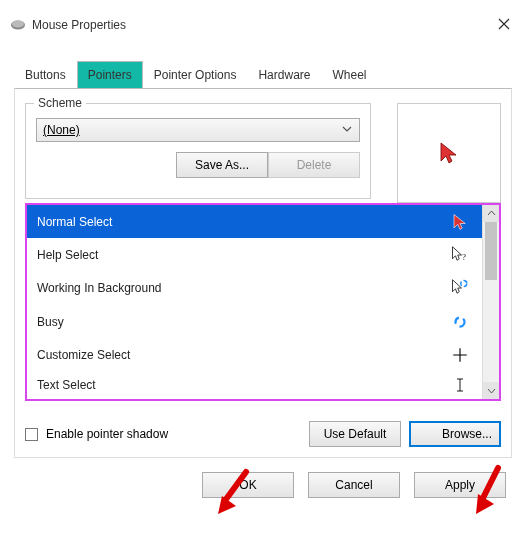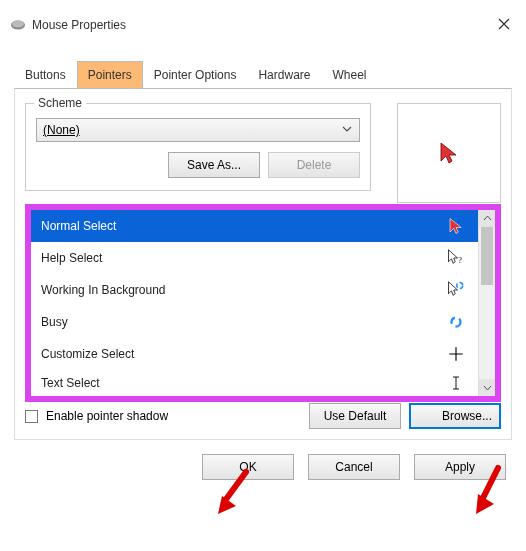--- a/index.html
+++ b/index.html
@@ -3,42 +3,42 @@
 <meta charset="utf-8">
 <style>
 * { box-sizing: border-box; margin: 0; padding: 0; }
 body { font-family: "Segoe UI", Tahoma, sans-serif; font-size: 12px; background: #fff; width: 526px; height: 551px; position: relative; }
 .titlebar { display: flex; align-items: center; padding: 16px 10px; }
 .titlebar .ticon { width: 16px; height: 12px; margin-right: 6px; }
 .titlebar .title { flex: 1; color: #333; font-size: 12px; }
 .titlebar .close { font-size: 16px; color: #333; padding: 0 6px; cursor: pointer; }
 .tabs { display: flex; padding: 0 14px; margin-top: 10px; align-items: center; }
 .tab { padding: 6px 10px 6px; border: 1px solid transparent; color: #333; cursor: pointer; position: relative; top: 1px; background: #fff; font-size: 12px; }
-.tab.active { border: 1px solid #bbb; border-bottom: 1px solid #fff; background: #fdba74; }
+.tab.active { border: 1px solid #bbb; border-bottom: 1px solid #fff; background: #14b8a6; }
 .tabcontent { border: 1px solid #ddd; border-top: 1px solid #bbb; margin: 0 14px; padding: 14px 10px 10px; position: relative; }
-.scheme-group { border: 1px solid #ccc; padding: 10px 10px 12px; width: 346px; position: relative; }
+.scheme-group { border: 1px solid #ccc; padding: 10px 10px 20px; width: 346px; position: relative; }
 .scheme-group .legend { position: absolute; top: -8px; left: 8px; background: #fff; padding: 0 4px; color: #333; }
 .scheme-select { width: 100%; height: 24px; border: 1px solid #aaa; background: linear-gradient(#f8f8f8,#e8e8e8); padding: 0 22px 0 6px; display: flex; align-items: center; position: relative; margin-top: 4px; text-decoration: underline; }
 .scheme-select .chev { position: absolute; right: 6px; top: 4px; }
-.scheme-btns { display: flex; justify-content: flex-end; gap: 8px; margin-top: 10px; }
+.scheme-btns { display: flex; justify-content: flex-end; margin-top: 10px; }
 .btn { min-width: 92px; height: 26px; border: 1px solid #aaa; background: linear-gradient(#f8f8f8,#e4e4e4); display: inline-flex; align-items: center; justify-content: center; cursor: pointer; font-size: 12px; }
 .btn.disabled { color: #999; border-color: #ccc; cursor: default; }
 .btn.focused { border: 2px solid #0078d7; padding-left: 24px; }
 .preview { position: absolute; right: 10px; top: 14px; width: 104px; height: 100px; border: 1px solid #ccc; display: flex; align-items: center; justify-content: center; }
 .customize-label { margin-top: 14px; color: #333; }
-.listwrap { border: 6px solid #d946ef; margin-top: 13px; height: 198px; display: flex; }
+.listwrap { border: 2px solid #d946ef; margin-top: 4px; height: 198px; display: flex; }
 .listitems { flex: 1; overflow: hidden; display: flex; flex-direction: column; }
 .row { display: flex; align-items: center; padding: 0 10px; height: 34px; border-bottom: 0; color: #222; cursor: pointer; }
 .row .rtxt { flex: 1; }
 .row .ricon { width: 24px; display: flex; justify-content: center; }
 .row.selected { background: #0a64d8; color: #fff; }
 .scrollbar { width: 17px; background: #f0f0f0; border-left: 1px solid #ddd; position: relative; }
 .sb-btn { height: 17px; background: #e4e4e4; display: flex; align-items: center; justify-content: center; }
 .sb-thumb { position: absolute; top: 17px; left: 2px; right: 2px; height: 58px; background: #c4c4c4; }
-.below-list { display: flex; align-items: center; margin-top: 1px; gap: 8px; }
+.below-list { display: flex; align-items: center; margin-top: 20px; gap: 8px; }
 .chk { width: 13px; height: 13px; border: 1px solid #777; background: #fff; display: inline-block; }
 .dlg-btns { display: flex; justify-content: flex-end; gap: 14px; padding: 14px 20px; }
 .arrow { position: absolute; }
 .arrow svg { display: block; }
 </style>
 </head>
 <body>
 
 <div class="titlebar">
   <span class="ticon">

